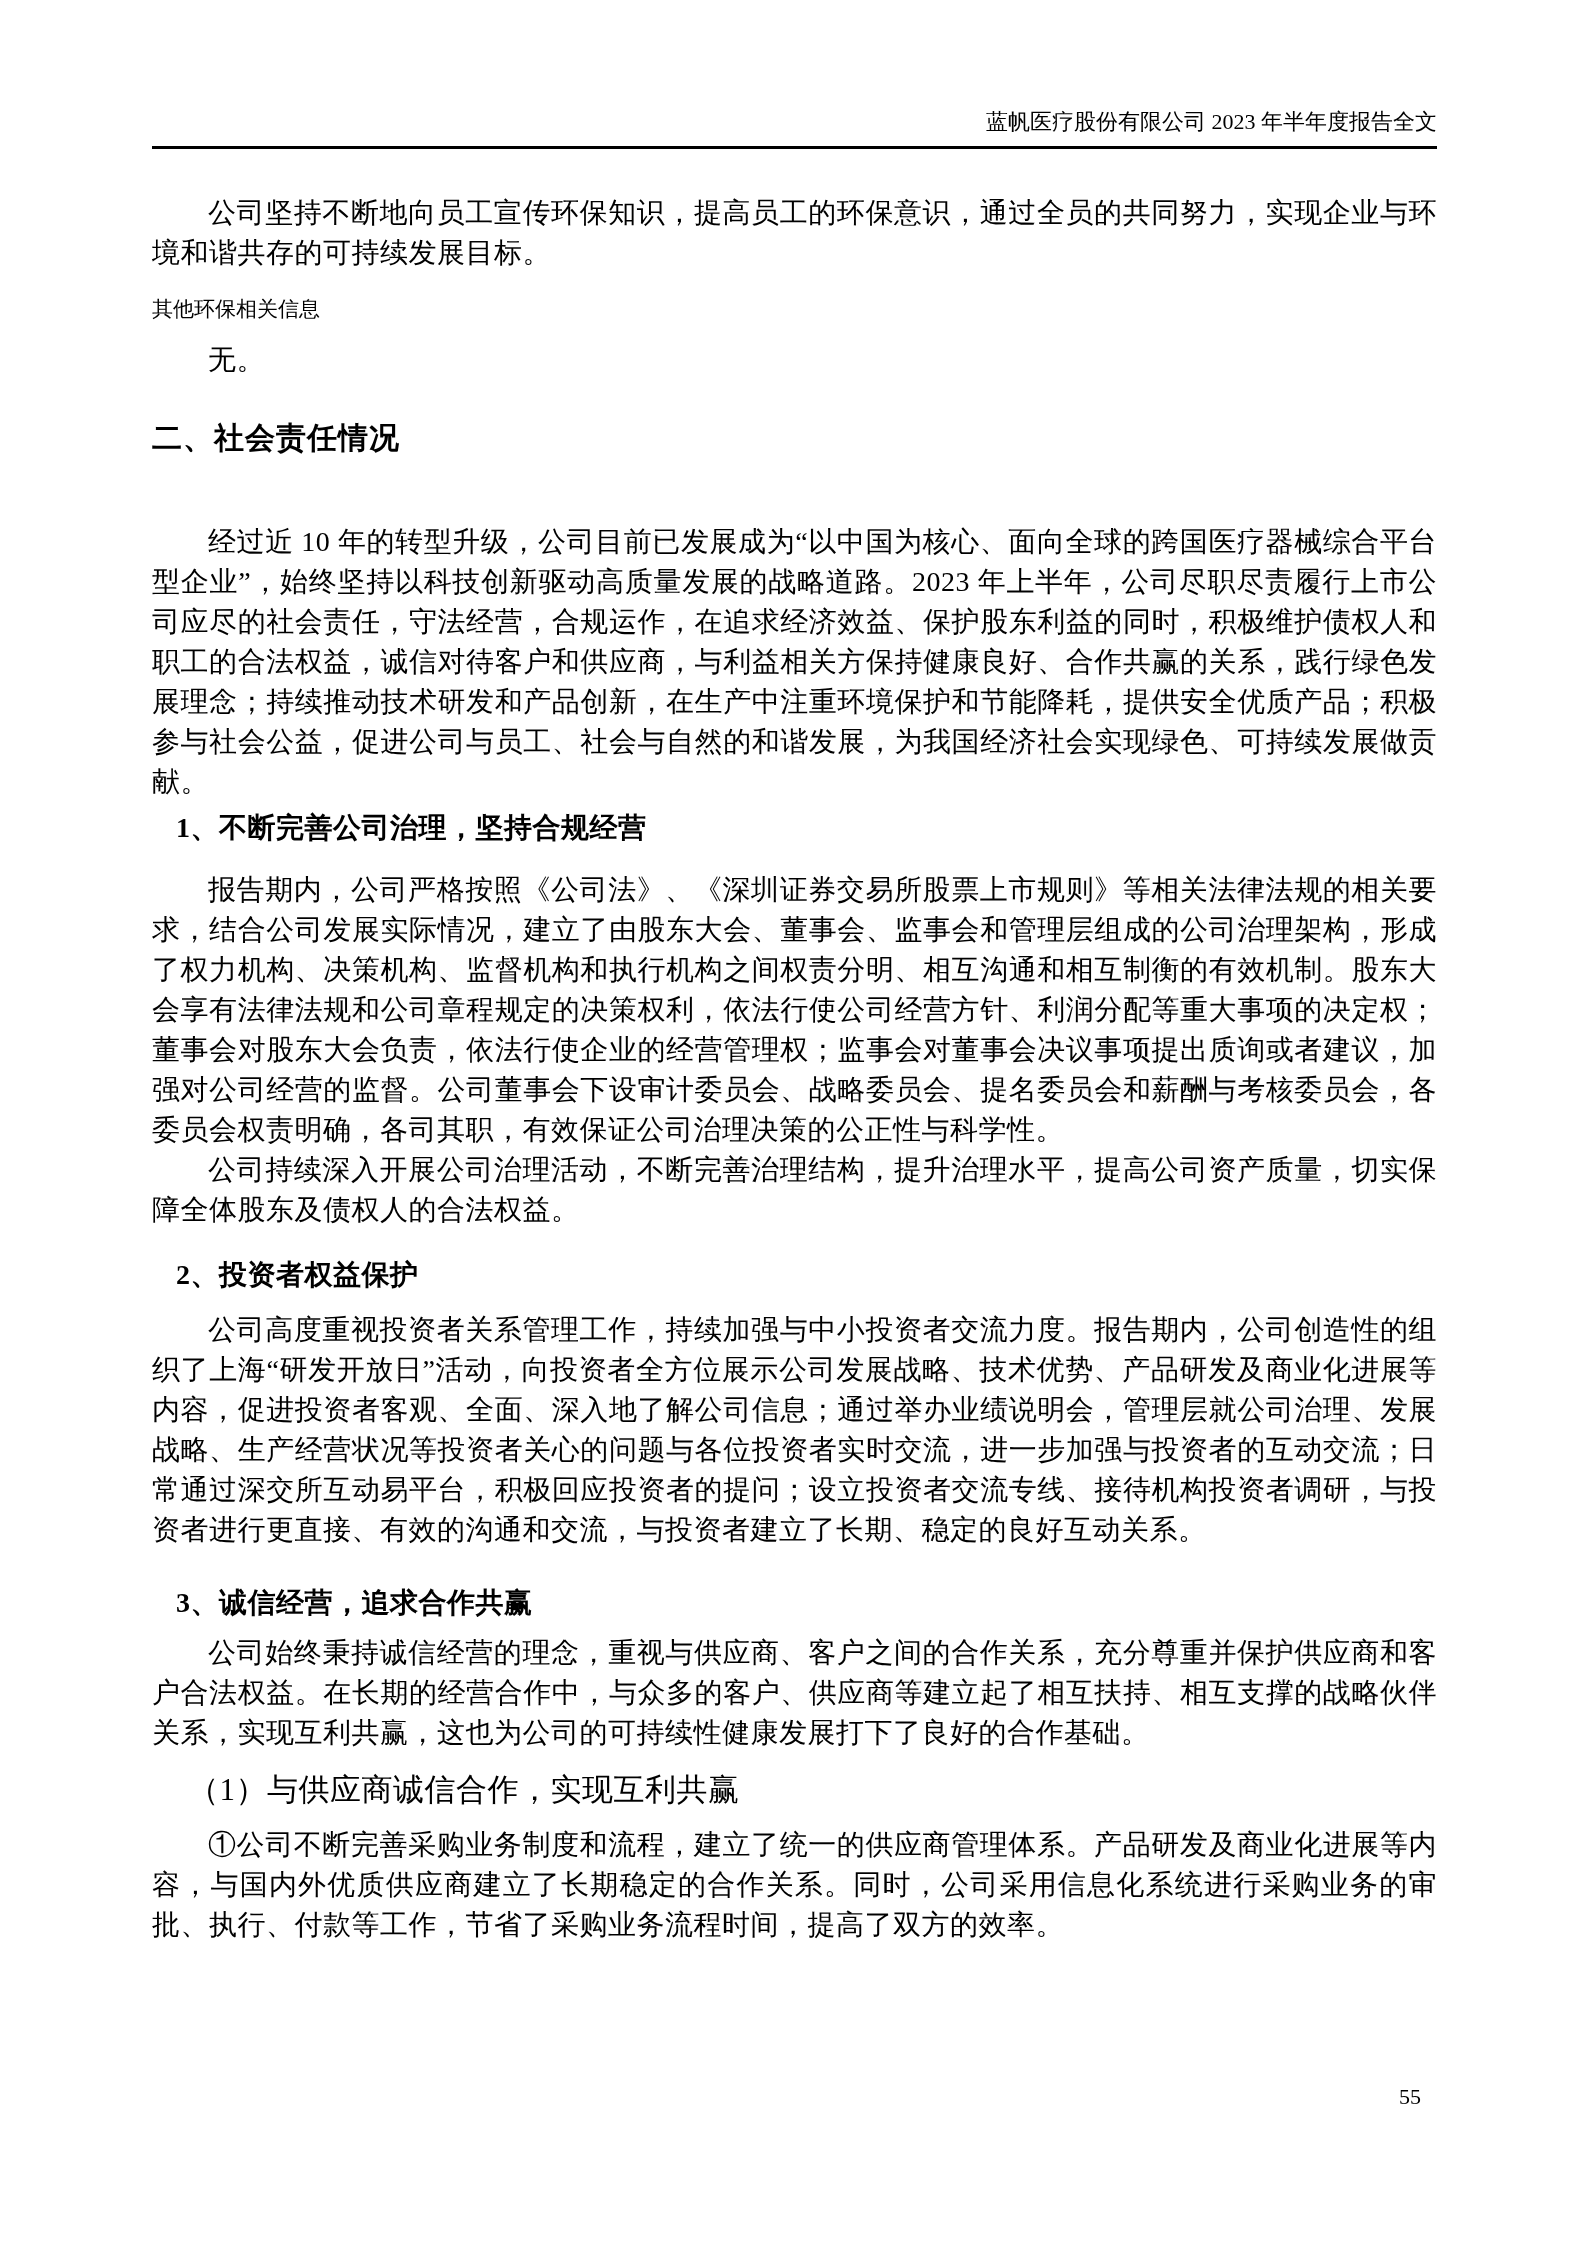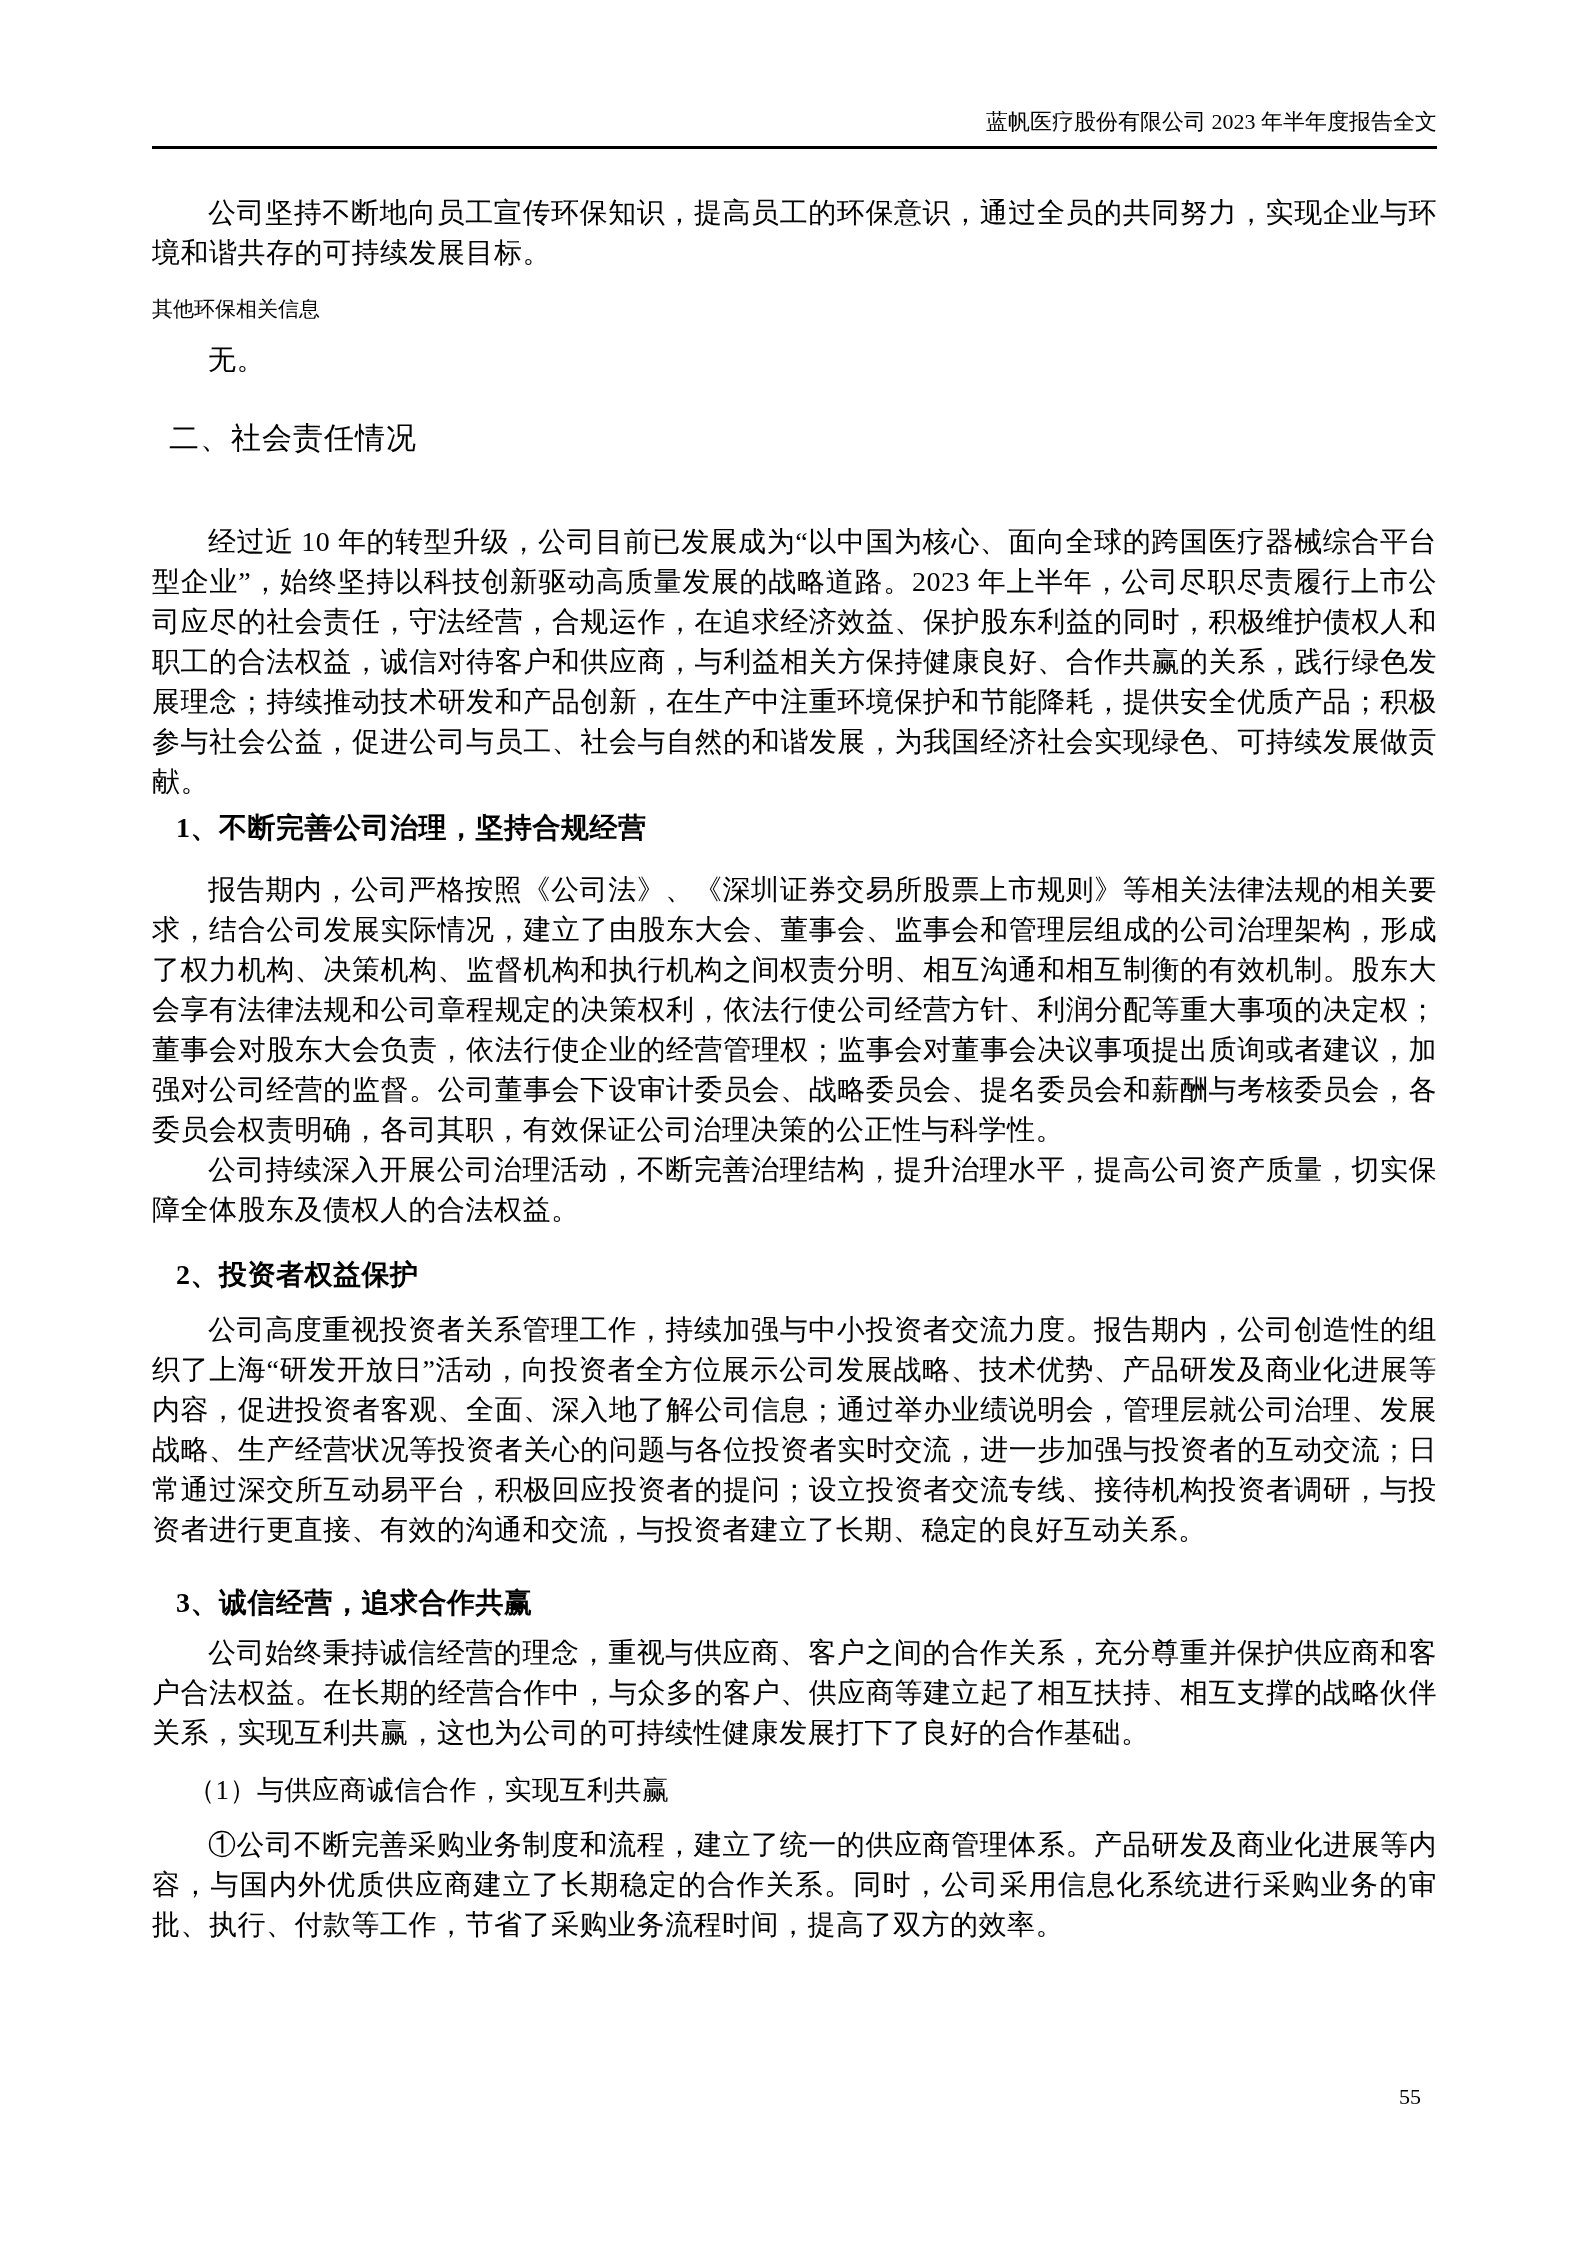--- a/index.html
+++ b/index.html
@@ -17,29 +17,29 @@
   .body-para{
     font-size:28px;line-height:40px;text-indent:2em;
     text-align:justify;text-justify:inter-ideograph;
     margin:0;letter-spacing:0.5px;
   }
   .small-label{
     font-size:21px;line-height:30px;margin:21px 0 0 0;text-align:left;
   }
   .none-para{margin-top:16px;}
   .section-heading{
-    font-size:30px;line-height:44px;font-weight:normal;
-    margin:36px 0 0 17px;letter-spacing:1px;
+    font-size:30px;line-height:44px;font-weight:bold;
+    margin:36px 0 0 0;letter-spacing:1px;
   }
   .sub-heading{
     font-size:28px;line-height:40px;font-weight:bold;
     margin:0;padding-left:24px;letter-spacing:0.5px;
   }
   .sub-sub-heading{
-    font-size:27px;line-height:40px;font-weight:normal;
+    font-size:31px;line-height:40px;font-weight:normal;
     margin:0;padding-left:36px;letter-spacing:0.5px;
   }
   .mt-p1{margin-top:44px;}
   .mt-overview{margin-top:62px;}
   .mt-sub1{margin-top:6px;}
   .mt-sub1p1{margin-top:22px;}
   .mt-sub1p2{}
   .mt-sub2{margin-top:25px;}
   .mt-sub2p1{margin-top:15px;}
   .mt-sub3{margin-top:33px;}

